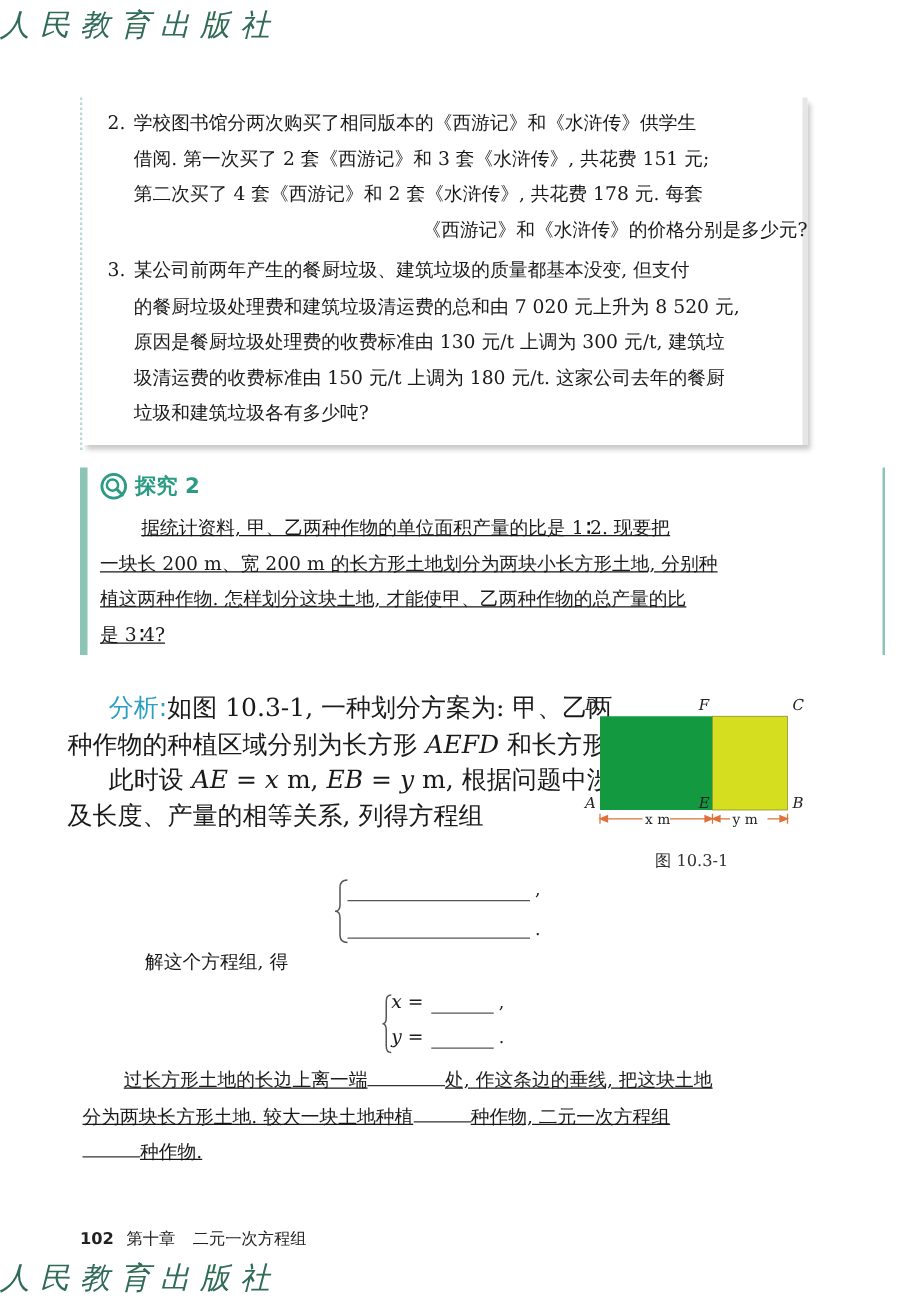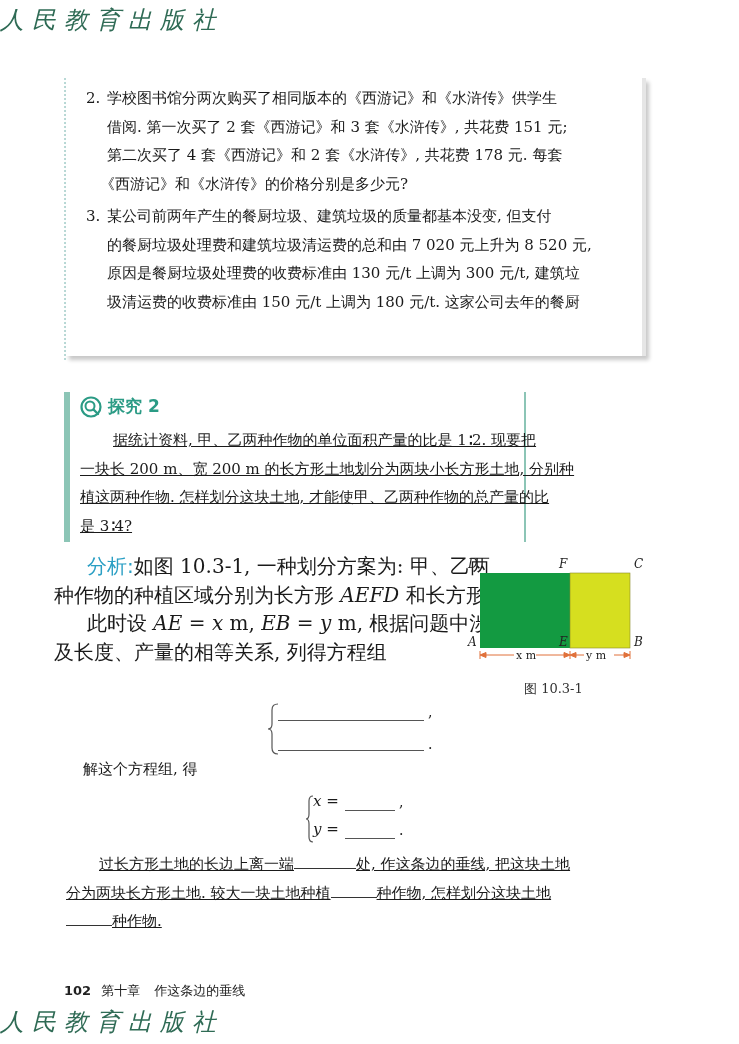--- a/index.html
+++ b/index.html
@@ -26,21 +26,21 @@
   .ex-dots {
     position:absolute; left:64px; top:78px; width:0; height:282px;
     border-left:2px dotted #b9d9d6;
   }
   .ex-item { position:absolute; left:20px; width:560px; font-size:15px; line-height:28.5px; }
   .ex-item .num { position:absolute; left:0; top:0; }
   .ex-item .line { padding-left:21px; white-space:nowrap; }
 
   
   .explore {
-    position:absolute; left:64px; top:392px; width:462px; height:150px;
+    position:absolute; left:64px; top:374px; width:644px; height:150px;
   }
   .explore .bar-left { position:absolute; left:0; top:0; width:6px; height:150px; background:#8cc5b6; }
   .explore .bar-right { position:absolute; right:0; top:0; width:2px; height:150px; background:#8cc5b6; }
   .explore-title {
     position:absolute; left:16px; top:3px; display:flex; align-items:center; gap:6px;
     font-family:"DejaVu Sans", sans-serif; color:#2b9b85; font-size:17px; font-weight:bold;
   }
   .explore-icon { width:22px; height:22px; }
   .explore-body { position:absolute; left:16px; top:34px; width:556px; font-size:15px; line-height:28.5px; }
   .explore-body .l { white-space:nowrap;text-decoration:underline; }
@@ -52,21 +52,21 @@
   .label-analysis { color:#2a9fc4; font-family:"DejaVu Sans", sans-serif; }
   .math { font-style:italic; font-family:"DejaVu Serif", serif; }
 
   
   .figure { position:absolute; left:466px; top:555px; width:190px; height:120px; }
   .fig-caption { position:absolute; left:524px; top:680px; font-size:13px; color:#333; }
 
   
   .eq1 { position:absolute; left:268px; top:700px; width:180px; height:58px; }
   .eq2 { position:absolute; left:305px; top:790px; width:130px; height:58px; }
-  .solve { position:absolute; left:83px; top:760px; font-size:15px; }
+  .solve { position:absolute; left:116px; top:760px; font-size:15px; }
 
   .blank { display:inline-block; border-bottom:1px solid #333; height:1em; vertical-align:baseline; }
 
   .conclusion { position:absolute; left:66px; top:850px; width:580px; font-size:15px; line-height:28.5px; }
   .conclusion .l { white-space:nowrap;text-decoration:underline; }
 
   .footer { position:absolute; left:64px; top:982px; font-size:13px; font-family:"DejaVu Sans", sans-serif; color:#222; }
   .footer .pg { font-weight:bold; margin-right:6px; }
   .footer .gap { display:inline-block; width:14px; }
 </style>
@@ -75,28 +75,29 @@
 
 <div class="brand top">人民教育出版社</div>
 
 <div class="ex-dots"></div>
 <div class="ex-box">
   <div class="ex-item" style="top:6px;">
     <span class="num">2.</span>
     <div class="line">学校图书馆分两次购买了相同版本的《西游记》和《水浒传》供学生</div>
     <div class="line">借阅. 第一次买了 2 套《西游记》和 3 套《水浒传》, 共花费 151 元;</div>
     <div class="line">第二次买了 4 套《西游记》和 2 套《水浒传》, 共花费 178 元. 每套</div>
-    <div class="line" style="padding-left:14px;">《西游记》和《水浒传》的价格分别是多少元?</div>
+    <div class="line" style="padding-left:14px;text-align:right;">《西游记》和《水浒传》的价格分别是多少元?</div>
   </div>
   <div class="ex-item" style="top:124px;">
     <span class="num">3.</span>
     <div class="line">某公司前两年产生的餐厨垃圾、建筑垃圾的质量都基本没变, 但支付</div>
     <div class="line">的餐厨垃圾处理费和建筑垃圾清运费的总和由 7 020 元上升为 8 520 元,</div>
     <div class="line">原因是餐厨垃圾处理费的收费标准由 130 元/t 上调为 300 元/t, 建筑垃</div>
     <div class="line">圾清运费的收费标准由 150 元/t 上调为 180 元/t. 这家公司去年的餐厨</div>
+    <div class="line">垃圾和建筑垃圾各有多少吨?</div>
   </div>
 </div>
 
 <div class="explore">
   <div class="bar-left"></div>
   <div class="bar-right"></div>
   <div class="explore-title">
     <svg class="explore-icon" viewBox="0 0 22 22">
       <circle cx="11" cy="11" r="9.5" fill="none" stroke="#2b9b85" stroke-width="2.2"></circle>
       <circle cx="10" cy="10" r="4.5" fill="none" stroke="#2b9b85" stroke-width="2"></circle>
@@ -176,25 +177,25 @@
   <span class="math" style="position:absolute;left:8px;top:30px;font-size:15px;">y =</span>
   <div style="position:absolute;left:40px;top:48px;width:50px;border-bottom:1px solid #555;"></div>
   <span style="position:absolute;left:94px;top:32px;font-size:14px;">.</span>
 </div>
 
 <div class="conclusion">
   <div class="l indent">
     <span>过长方形土地的长边上离一端</span><span class="blank" style="width:62px;"></span><span>处, 作这条边的垂线, 把这块土地</span>
   </div>
   <div class="l">
-    <span>分为两块长方形土地. 较大一块土地种植</span><span class="blank" style="width:46px;"></span><span>种作物, 怎样划分这块土地</span>
+    <span>分为两块长方形土地. 较大一块土地种植</span><span class="blank" style="width:46px;"></span><span>种作物, 二元一次方程组</span>
   </div>
   <div class="l">
     <span class="blank" style="width:46px;"></span><span>种作物.</span>
   </div>
 </div>
 
 <div class="footer">
   <span class="pg">102</span>
-  <span>第十章</span><span class="gap"></span><span>作这条边的垂线</span>
+  <span>第十章</span><span class="gap"></span><span>二元一次方程组</span>
 </div>
 
 <div class="brand bottom">人民教育出版社</div>
 
 </body></html>

